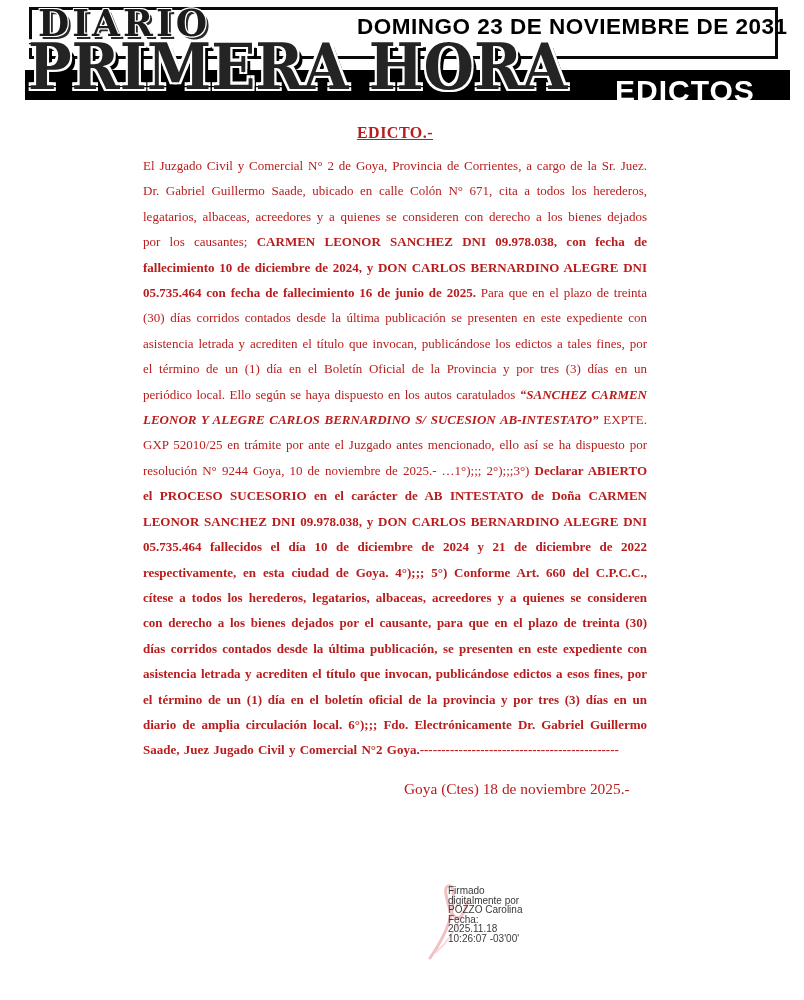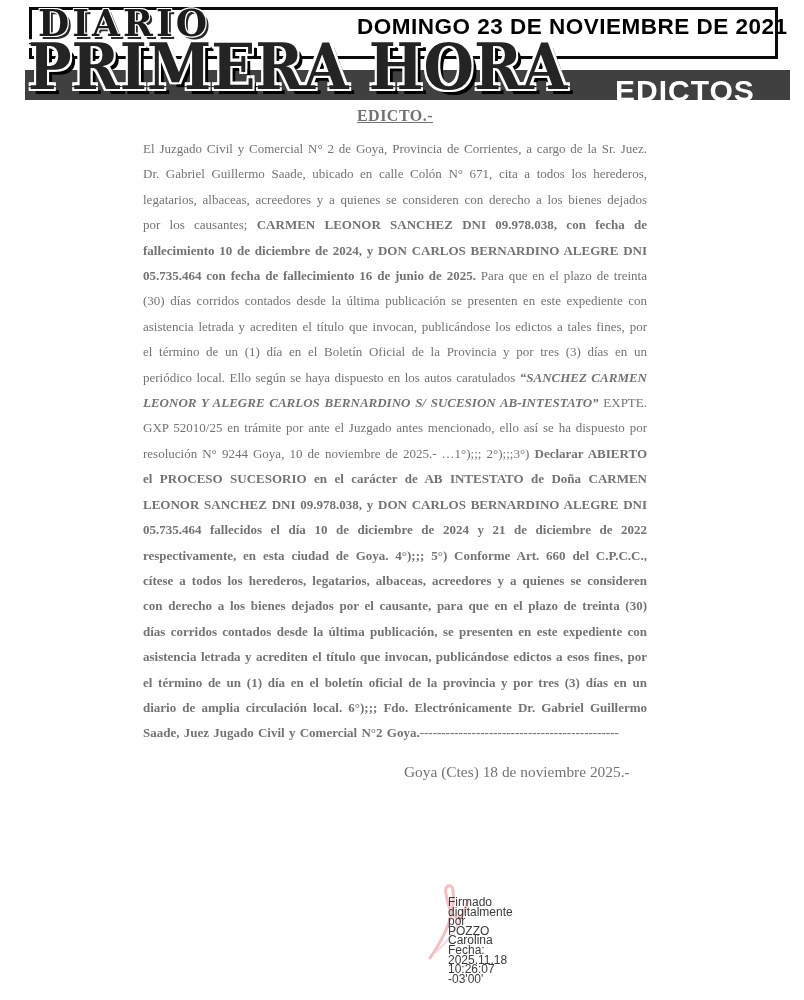--- a/index.html
+++ b/index.html
@@ -29,42 +29,42 @@
     z-index: 4; white-space: nowrap;
   }
   .edition-date {
     position: absolute; left: 357px; top: 14px;
     font-family: "Liberation Sans", sans-serif;
     font-weight: bold; font-size: 22.5px; letter-spacing: 0.5px;
     color: #000; z-index: 5; white-space: nowrap;
   }
   .band {
     position: absolute; left: 25px; top: 70px; width: 765px; height: 30px;
-    background: #404040; overflow: hidden; z-index: 1;
+    background: #000000; overflow: hidden; z-index: 1;
   }
   .edictos {
     position: absolute; left: 590px; top: 6px;
     font-family: "Liberation Sans", sans-serif;
     font-weight: bold; font-size: 30px; line-height: 30px; letter-spacing: 1px;
     color: #ffffff; white-space: nowrap;
   }
   .primera {
     position: absolute; left: 28px; top: 33px;
     font-family: "DejaVu Serif", serif;
     font-weight: bold; font-size: 58px; letter-spacing: 0px;
     color: #242424;
     text-shadow: -2px -2px 0 #fff, 2px -2px 0 #fff, -2px 2px 0 #fff, 2px 2px 0 #fff, 5px 5px 0 #000;
     transform: scaleY(1.08);
     z-index: 3; white-space: nowrap;
   }
 
   
   .edict {
-    position: absolute; left: 143px; top: 107px; width: 504px;
-    color: #737373;
+    position: absolute; left: 143px; top: 124px; width: 504px;
+    color: #b91c1c;
   }
   .edict-title {
     text-align: center;
     font-size: 16px; font-weight: bold;
     text-decoration: underline;
     letter-spacing: 0.5px;
     margin-bottom: 11px;
   }
   .edict-text {
     text-align: justify;
@@ -86,39 +86,39 @@
   .signature { position: absolute; left: 386px; top: 878px; width: 140px; height: 86px; }
   .sig-flourish { position: absolute; left: 40px; top: 2px; width: 48px; height: 82px; z-index: 1; }
   .sig-name {
     position: absolute; left: 2px; top: 8px; z-index: 2;
     font-family: "Liberation Sans", sans-serif;
     font-size: 20px; line-height: 23.5px;
     color: #2b2b2b;
     white-space: pre-line;
   }
   .sig-details {
-    position: absolute; left: 62px; top: 20px; width: 78px; z-index: 2;
+    position: absolute; left: 62px; top: 8px; width: 78px; z-index: 2;
     font-family: "Liberation Sans", sans-serif;
-    font-size: 12px; line-height: 9.6px;
+    font-size: 10px; line-height: 9.6px;
     color: #3a3a3a;
     white-space: pre-line;
   }
 </style>
 </head>
 <body>
 
 <div class="page">
 
   <header class="masthead">
     <div class="mast-box"></div>
     <div class="band">
       <span class="edictos">EDICTOS</span>
     </div>
     <div class="diario">DIARIO</div>
-    <div class="edition-date">DOMINGO 23 DE NOVIEMBRE DE 2021</div>
+    <div class="edition-date">DOMINGO 23 DE NOVIEMBRE DE 2031</div>
     <div class="primera">PRIMERA HORA</div>
   </header>
 
   <main class="edict">
     <h2 class="edict-title">EDICTO.-</h2>
     <p class="edict-text"><span>El Juzgado Civil y Comercial N° 2 de Goya, Provincia de Corrientes, a cargo de la Sr. Juez. Dr. Gabriel Guillermo Saade, ubicado en calle Colón N° 671, cita a todos los herederos, legatarios, albaceas, acreedores y a quienes se consideren con derecho a los bienes dejados por los causantes; </span><span class="seg-bold">CARMEN LEONOR SANCHEZ DNI 09.978.038, con fecha de fallecimiento 10 de diciembre de 2024, y DON CARLOS BERNARDINO ALEGRE DNI 05.735.464 con fecha de fallecimiento 16 de junio de 2025.</span><span> Para que en el plazo de treinta (30) días corridos contados desde la última publicación se presenten en este expediente con asistencia letrada y acrediten el título que invocan, publicándose los edictos a tales fines, por el término de un (1) día en el Boletín Oficial de la Provincia y por tres (3) días en un periódico local. Ello según se haya dispuesto en los autos caratulados </span><span class="seg-bolditalic">“SANCHEZ CARMEN LEONOR Y ALEGRE CARLOS BERNARDINO S/ SUCESION AB-INTESTATO”</span><span> EXPTE. GXP 52010/25 en trámite por ante el Juzgado antes mencionado, ello así se ha dispuesto por resolución N° 9244 Goya, 10 de noviembre de 2025.- …1°);;; 2°);;;3°) </span><span class="seg-bold">Declarar ABIERTO el PROCESO SUCESORIO en el carácter de AB INTESTATO de Doña CARMEN LEONOR SANCHEZ DNI 09.978.038, y DON CARLOS BERNARDINO ALEGRE DNI 05.735.464 fallecidos el día 10 de diciembre de 2024 y 21 de diciembre de 2022 respectivamente, en esta ciudad de Goya. 4°);;; 5°) Conforme Art. 660 del C.P.C.C., cítese a todos los herederos, legatarios, albaceas, acreedores y a quienes se consideren con derecho a los bienes dejados por el causante, para que en el plazo de treinta (30) días corridos contados desde la última publicación, se presenten en este expediente con asistencia letrada y acrediten el título que invocan, publicándose edictos a esos fines, por el término de un (1) día en el boletín oficial de la provincia y por tres (3) días en un diario de amplia circulación local. 6°);;; Fdo. Electrónicamente Dr. Gabriel Guillermo Saade, Juez Jugado Civil y Comercial N°2 Goya.----------------------------------------------</span></p>
     <div class="dateline">Goya (Ctes) 18 de noviembre 2025.-</div>
   </main>
 
   <div class="signature">

